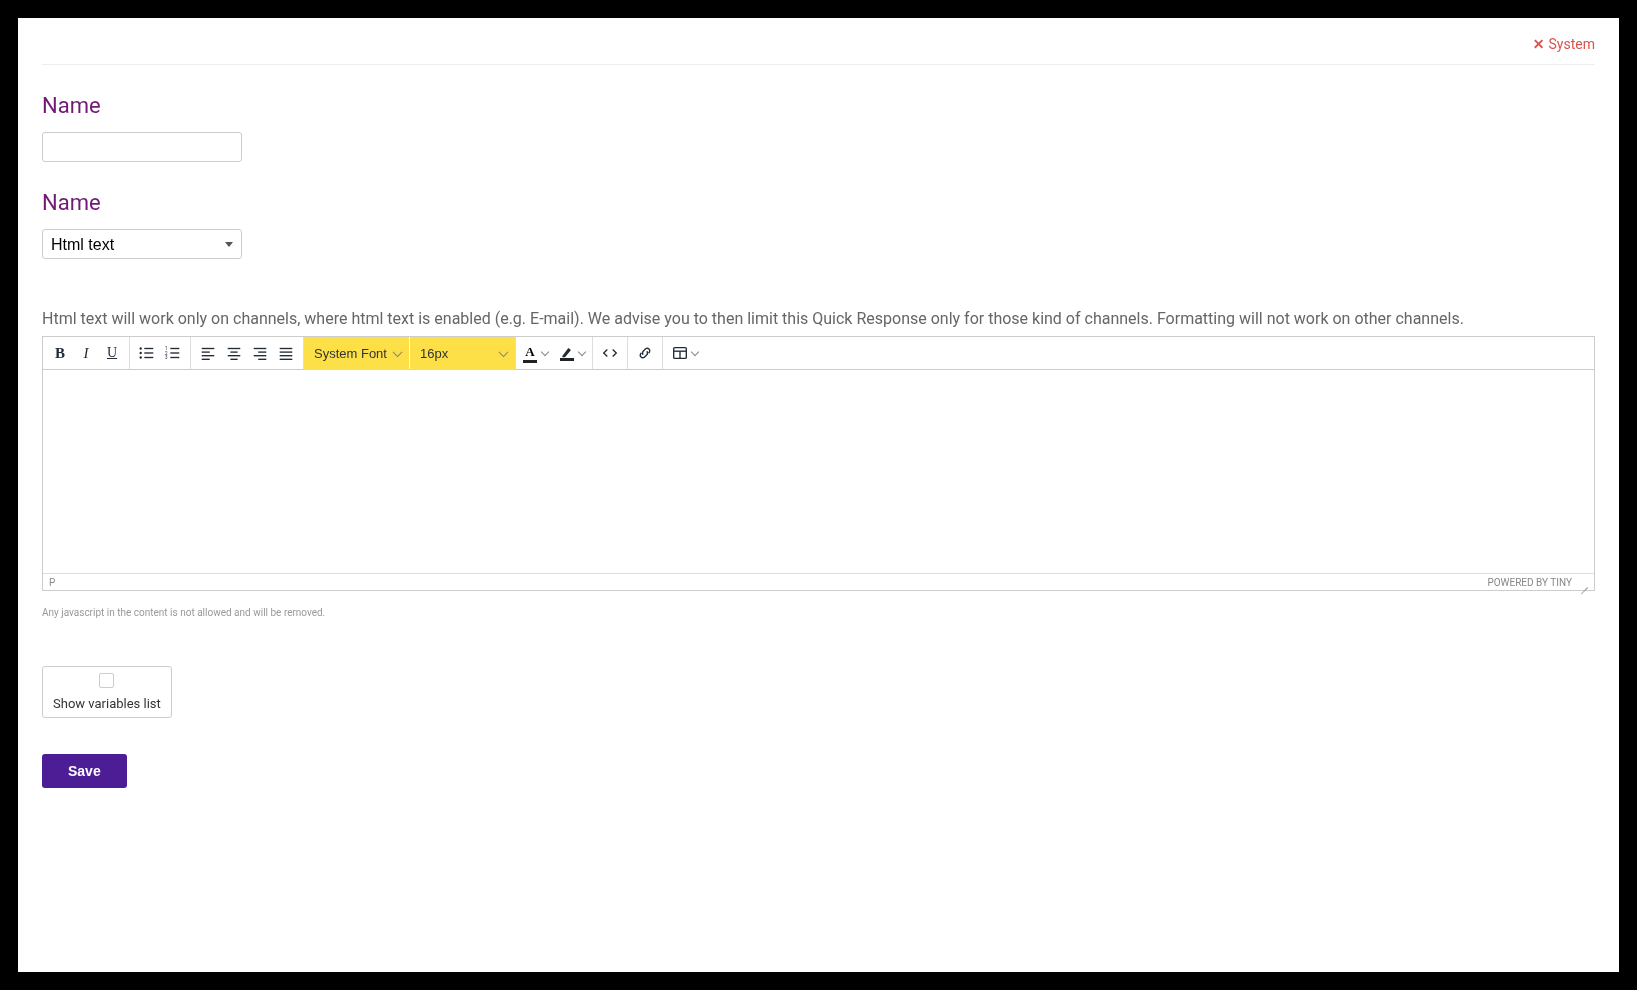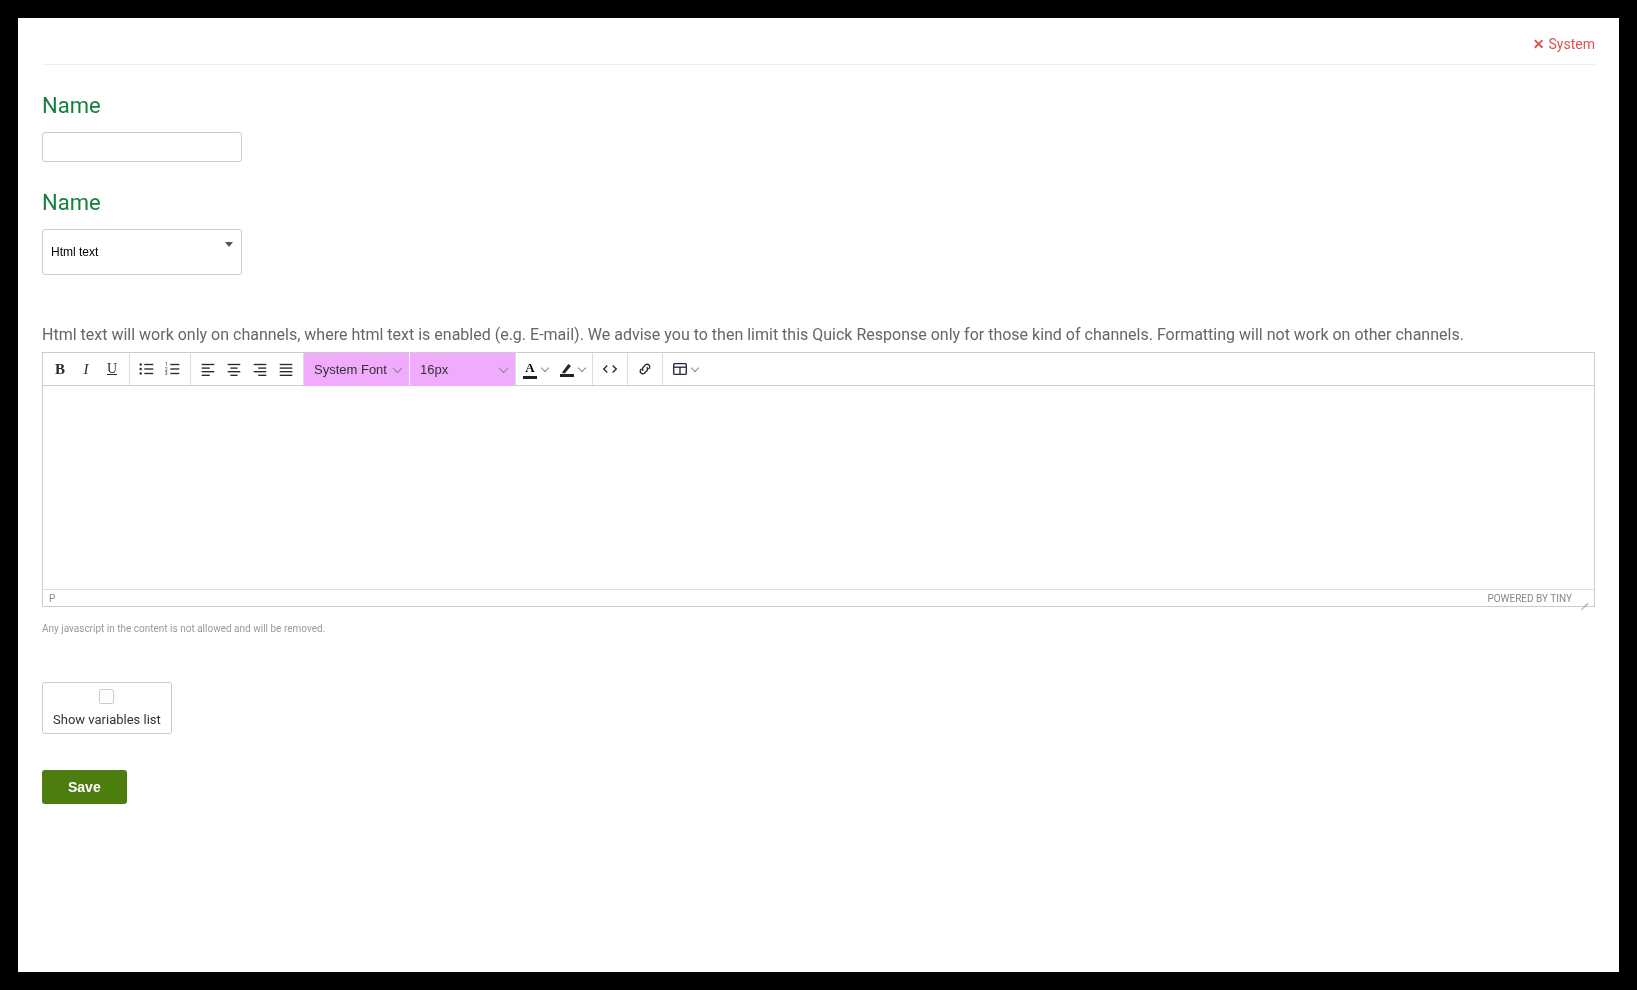--- a/index.html
+++ b/index.html
@@ -30,44 +30,44 @@
       align-items: center;
       gap: 4px;
       cursor: pointer;
     }
     .cancel-link .x-icon {
       font-weight: bold;
       font-size: 14px;
     }
     .section-label {
       font-size: 22px;
-      color: #15803d;
+      color: #701a75;
       font-weight: 400;
       margin-top: 28px;
       margin-bottom: 14px;
     }
     .text-input {
       width: 200px;
       height: 30px;
       border: 1px solid #ccc;
       border-radius: 3px;
       padding: 0 8px;
       font-size: 13px;
     }
     .select-wrap {
       position: relative;
       width: 200px;
     }
     .select-input {
       width: 200px;
-      height: 46px;
+      height: 30px;
       border: 1px solid #ccc;
       border-radius: 3px;
       padding: 0 8px;
-      font-size: 12px;
+      font-size: 16px;
       background: #fff;
       appearance: none;
       -webkit-appearance: none;
       cursor: pointer;
     }
     .select-wrap::after {
       content: '';
       position: absolute;
       right: 9px;
       top: 13px;
@@ -109,21 +109,21 @@
       color: #222c36;
       border-radius: 3px;
     }
     .tb-btn svg { width: 18px; height: 18px; fill: none; stroke: #222c36; stroke-width: 1.5; }
     .tb-btn .bold-b { font-family: Georgia, serif; font-weight: 700; font-size: 15px; }
     .tb-btn .italic-i { font-family: Georgia, serif; font-style: italic; font-size: 15px; }
     .tb-btn .underline-u { font-family: Georgia, serif; text-decoration: underline; font-size: 14px; }
     .tb-select {
       height: 33px;
       border: none;
-      background: #f0abfc;
+      background: #fde047;
       font-size: 13px;
       color: #333;
       padding: 0 22px 0 10px;
       appearance: none;
       cursor: pointer;
       position: relative;
     }
     .tb-select-wrap { position: relative; display: inline-flex; align-items: center; }
     .tb-select-wrap::after {
       content: '';
@@ -210,21 +210,21 @@
       width: 15px; height: 15px;
       border: 1px solid #ccc;
       appearance: none;
       border-radius: 2px;
       cursor: pointer;
     }
     .checkbox-row label { font-size: 13px; color: #333; cursor: pointer; }
     .save-btn {
       display: inline-block;
       margin-top: 36px;
-      background: #4d7c0f;
+      background: #4c1d95;
       color: #fff;
       border: none;
       border-radius: 3px;
       padding: 9px 26px;
       font-size: 14px;
       font-weight: 600;
       cursor: pointer;
     }
     .status-right { display: inline-flex; align-items: flex-end; gap: 6px; }
     .highlighter-icon {

